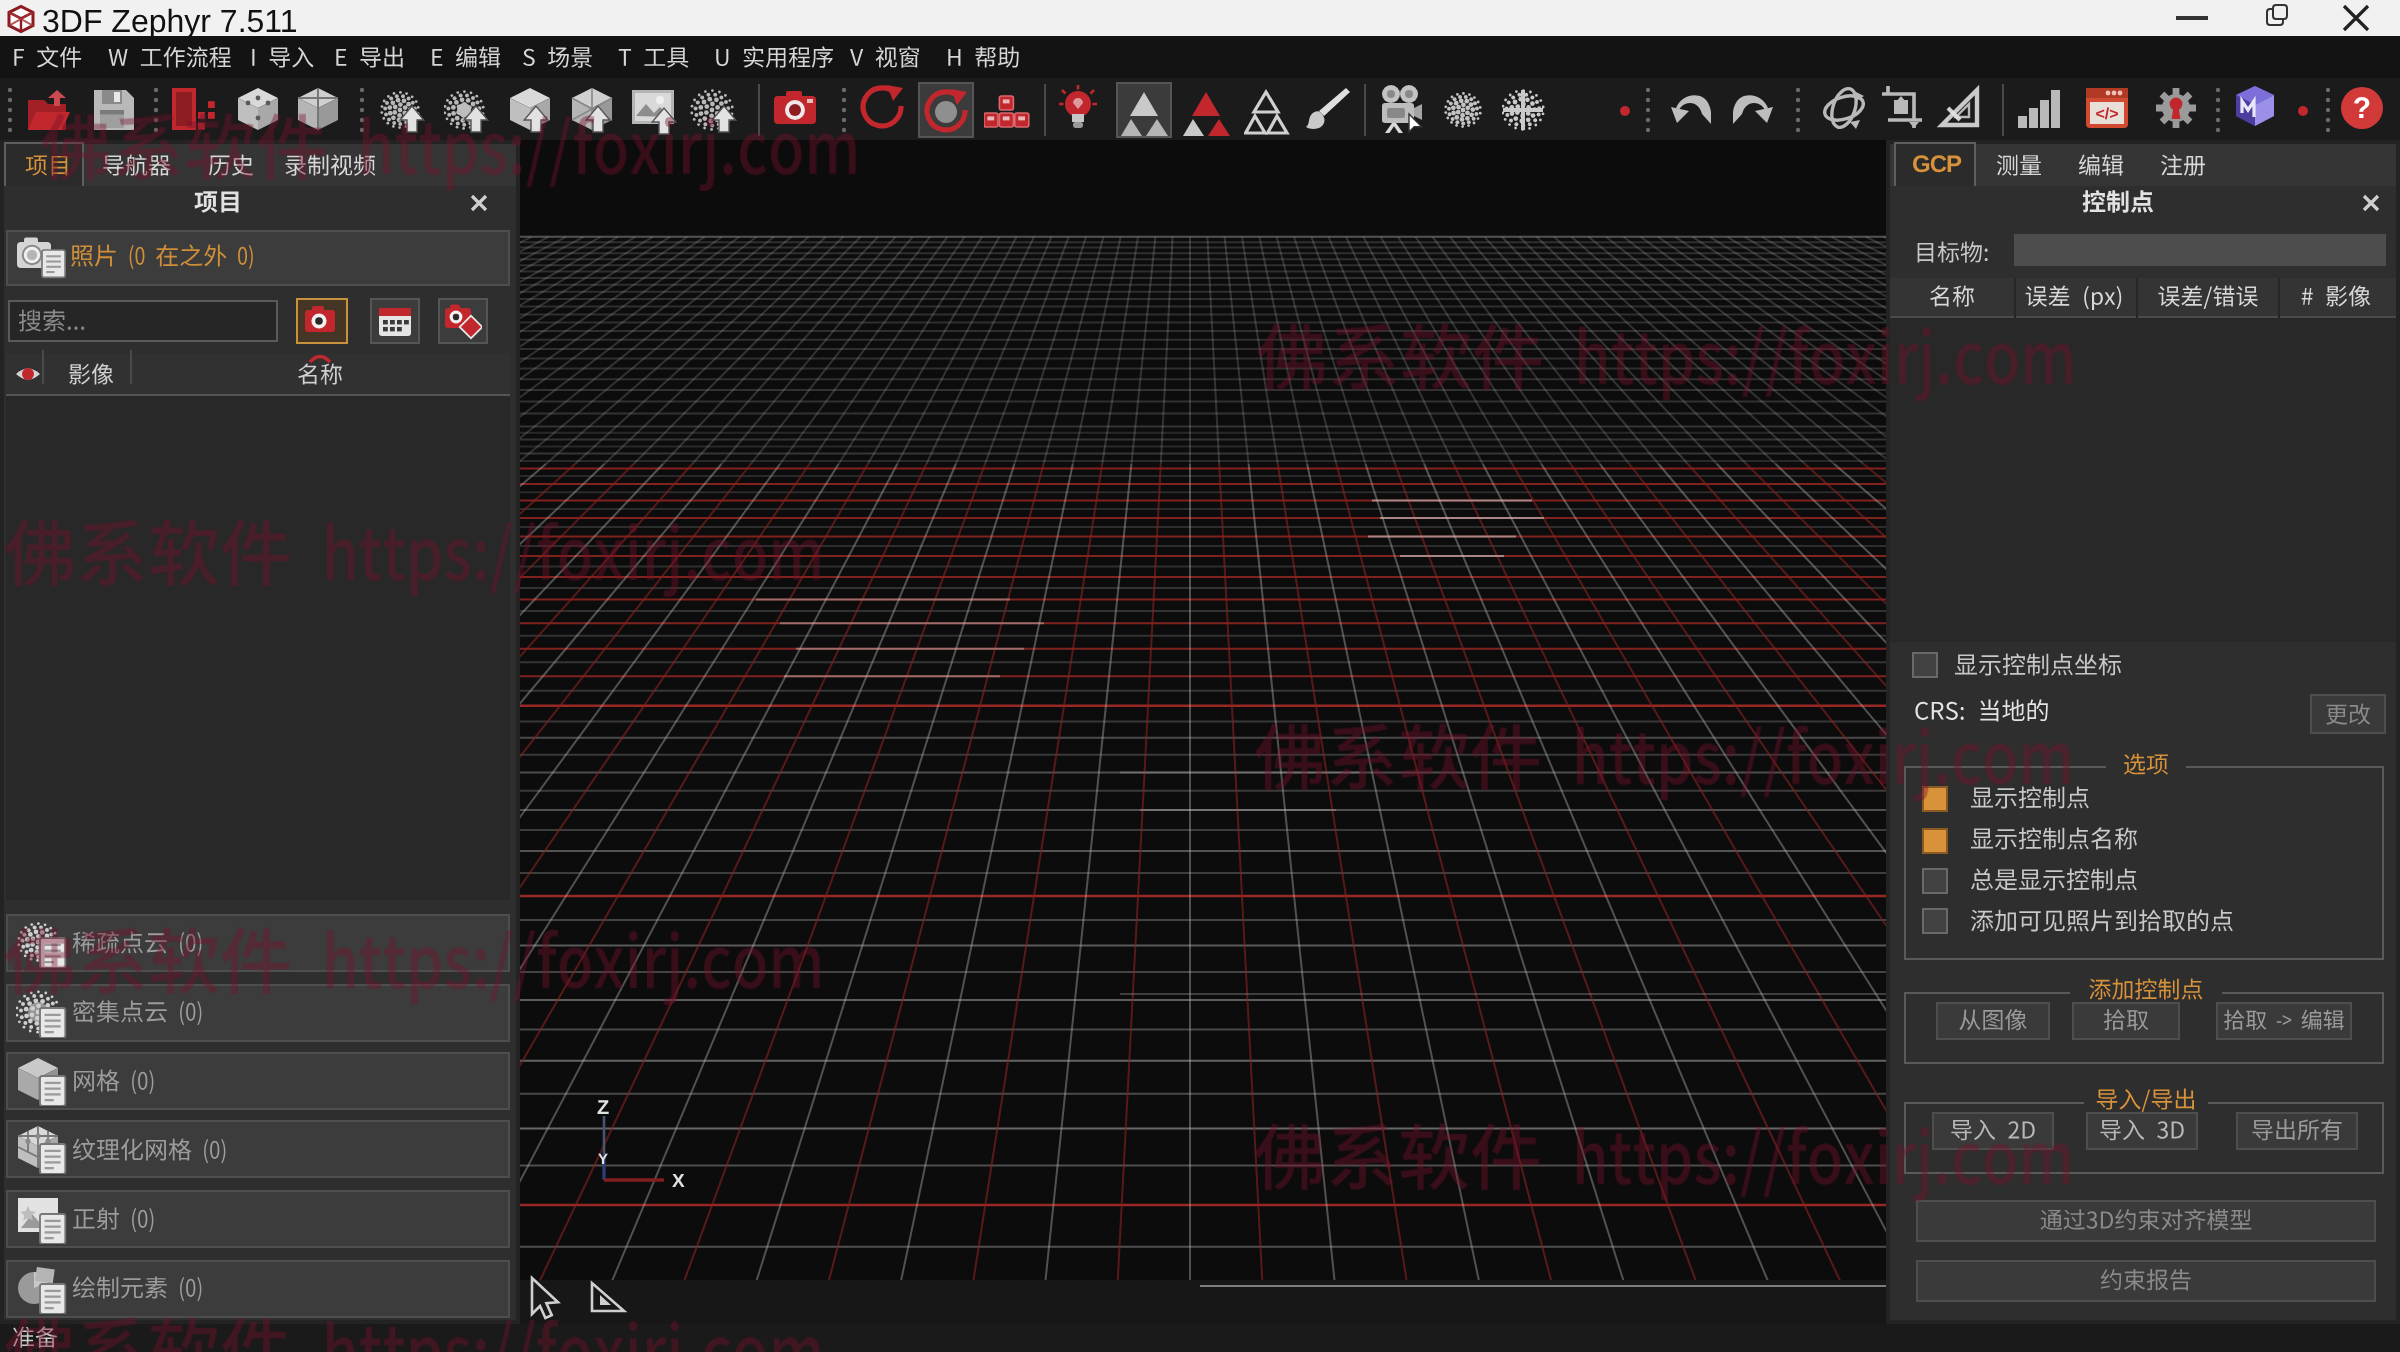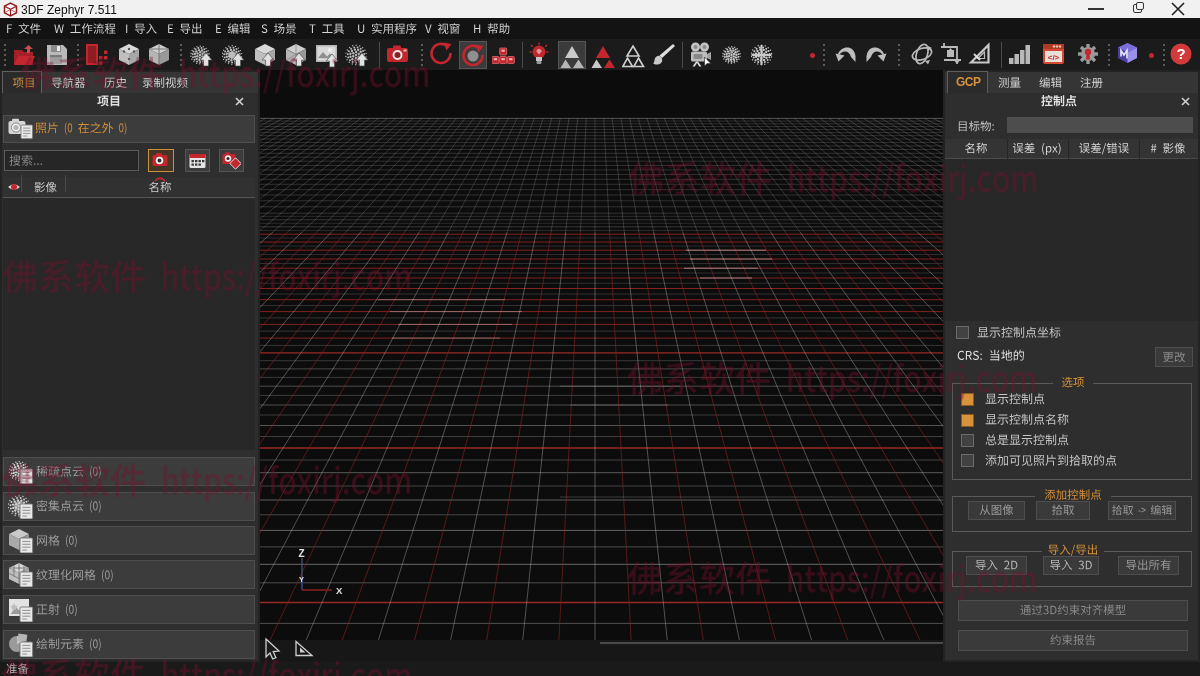--- a/index.html
+++ b/index.html
@@ -168,21 +168,21 @@
       <path id="g158" d="M311 14C374 14 439 -10 490 -55L442 -132C409 -103 368 -82 322 -82C231 -82 167 -158 167 -275C167 -391 233 -469 326 -469C363 -469 394 -452 424 -426L481 -501C441 -536 390 -564 320 -564C175 -564 48 -458 48 -275C48 -92 162 14 311 14Z"></path>
       <path id="g159" d="M87 0H202V-390C247 -440 288 -464 325 -464C388 -464 417 -427 417 -332V0H532V-390C578 -440 619 -464 656 -464C719 -464 747 -427 747 -332V0H863V-346C863 -486 809 -564 694 -564C625 -564 570 -521 515 -463C491 -526 446 -564 364 -564C295 -564 241 -524 193 -473H191L181 -551H87Z"></path>
     </defs>
   </svg>
 <div class="abs" style="left:0;top:0;width:1200px;height:18px;background:#f1f1f1"></div>
 <svg class="abs" style="left:3px;top:2px" width="15" height="15" viewBox="0 0 15 15">
 <path d="M1.5 4.2 L7.5 1.2 L13.5 4.2 L13.5 10.8 L7.5 13.8 L1.5 10.8 Z" fill="#fdfdfd" stroke="#8c1b20" stroke-width="1.5"></path>
 <path d="M1.5 4.2 L7.5 7.2 L13.5 4.2 M7.5 7.2 L7.5 13.8" stroke="#8c1b20" stroke-width="1.2" fill="none"></path>
 <path d="M1.5 4.2 L13.5 10.8 M13.5 4.2 L1.5 10.8" stroke="#a83236" stroke-width="1" opacity="0.8"></path>
 </svg>
-<div class="abs" style="left:21px;top:2.5px;font-size:12px;color:#111;letter-spacing:0px">3DF Zephyr 7.511</div>
+<div class="abs" style="left:21px;top:2.5px;font-size:16px;color:#111;letter-spacing:0px">3DF Zephyr 7.511</div>
 <div class="abs" style="left:1088px;top:8px;width:16px;height:2px;background:#333"></div>
 <div class="abs" style="left:1133px;top:4px;width:9px;height:9px;border:1.5px solid #333;border-radius:2px;background:#f1f1f1"></div>
 <div class="abs" style="left:1136px;top:2px;width:8px;height:8px;border:1.5px solid #333;border-radius:2px;background:#f1f1f1"></div>
 <svg class="abs" style="left:1170px;top:1px" width="16" height="16" viewBox="0 0 16 16">
 <path d="M2 2 L14 14 M14 2 L2 14" stroke="#222" stroke-width="1.6"></path>
   </svg>
 <div class="abs" style="left:0;top:18px;width:1200px;height:21px;background:#131313"></div>
 <div class="abs" style="left:0;top:39px;width:1200px;height:31px;background:#1b1b1b"></div>
 <svg class="abs" style="left:3px;top:43px" width="4" height="24" viewBox="0 0 4 24">
     <g fill="#6a6a6a">

